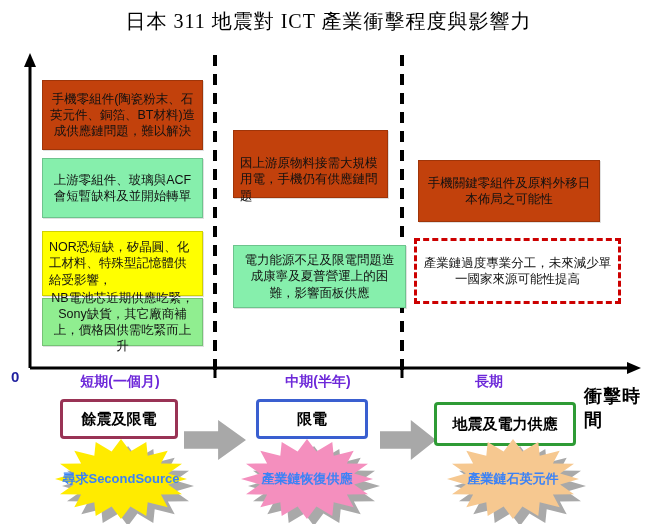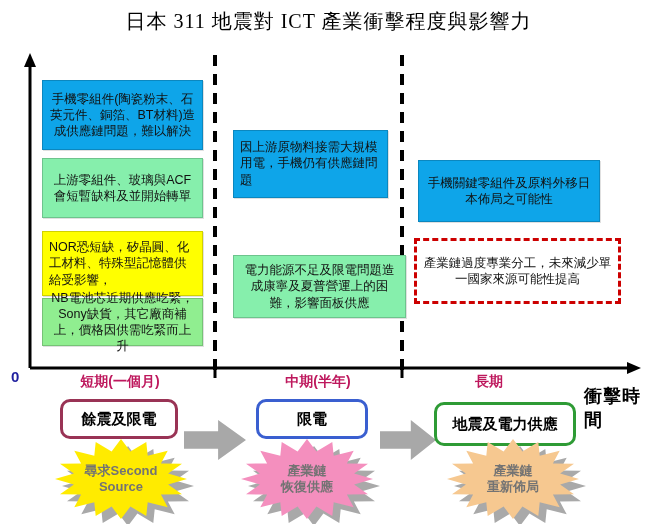--- a/index.html
+++ b/index.html
@@ -12,48 +12,48 @@
     font-family:Liberation Serif, serif;
     font-size:20px;letter-spacing:1px;color:#000;
   }
   .axes{position:absolute;left:0;top:0;pointer-events:none;}
   .ibox{
     position:absolute;display:flex;align-items:center;justify-content:center;
     text-align:center;font-size:12.5px;line-height:1.3;padding:4px 6px;
     box-sizing:border-box;border:1px solid rgba(0,0,0,.18);
     box-shadow:1px 1px 0 rgba(0,0,0,.12);
   }
-  .ibox.red{background:#0ea5e9;}
+  .ibox.red{background:#c2410c;}
   .ibox.blue{background:#86efac;}
   .ibox.yellow{background:#FFFF00;text-align:left;justify-content:flex-start;}
   .ibox.green{background:#90EE90;}
-  .ibox.left-align{text-align:left;justify-content:flex-start;align-items:flex-start;padding-top:8px;}
+  .ibox.left-align{text-align:left;justify-content:flex-start;align-items:flex-start;padding-top:24px;}
   .ibox.dashedbox{background:#fff;border:3px dashed #CC0000;box-shadow:none;}
   .axis-label{
-    position:absolute;color:#be185d;font-weight:bold;font-size:14px;text-align:center;
+    position:absolute;color:#6d28d9;font-weight:bold;font-size:14px;text-align:center;
   }
   .origin{position:absolute;color:#1F1F9F;font-weight:bold;font-size:15px;}
   .impact-time{position:absolute;color:#000;font-weight:bold;font-size:18px;letter-spacing:1px;margin-left:12px;}
   .stage{
-    position:absolute;background:#fff;border-radius:10px;display:flex;align-items:center;
+    position:absolute;background:#fff;border-radius:4px;display:flex;align-items:center;
     justify-content:center;font-weight:bold;font-size:15px;box-sizing:border-box;color:#000;
   }
   .stage.s1{border:3px solid #993355;}
   .stage.s2{border:3px solid #3A5FD0;}
   .stage.s3{border:3px solid #2E9B35;}
   .blockarrow{
     position:absolute;background:#A8A8A8;
     clip-path:polygon(0 28%,55% 28%,55% 0,100% 50%,55% 100%,55% 72%,0 72%);
   }
   .burst-wrap{position:absolute;width:150px;height:94px;}
   .burst-wrap svg{position:absolute;left:0;top:0;}
   .burst-text{
-    position:absolute;left:0;top:0;width:142px;height:86px;display:flex;flex-direction:column;
+    position:absolute;left:0;top:0;width:142px;height:86px;display:flex;flex-direction:row;
     align-items:center;justify-content:center;text-align:center;
-    font-weight:bold;font-size:13px;line-height:16px;color:#737373;
+    font-weight:bold;font-size:13px;line-height:16px;color:#3b82f6;
   }
 </style>
 </head>
 <body>
 
 <div class="canvas">
 
   <div class="title">日本 311 地震對 ICT 產業衝擊程度與影響力</div>
 
   <svg class="axes" width="657" height="524" viewBox="0 0 657 524">
@@ -66,21 +66,21 @@
     <line x1="215" y1="368" x2="215" y2="378" stroke="#000" stroke-width="3"></line>
     <line x1="402" y1="368" x2="402" y2="378" stroke="#000" stroke-width="3"></line>
   </svg>
 
   <div class="ibox red" style="left:42px;top:80px;width:161px;height:70px">手機零組件(陶瓷粉末、石英元件、銅箔、BT材料)造成供應鏈問題，難以解決</div>
   <div class="ibox blue" style="left:42px;top:158px;width:161px;height:60px">上游零組件、玻璃與ACF會短暫缺料及並開始轉單</div>
   <div class="ibox yellow" style="left:42px;top:231px;width:161px;height:65px">NOR恐短缺，矽晶圓、化工材料、特殊型記憶體供給受影響，</div>
   <div class="ibox green" style="left:42px;top:298px;width:161px;height:48px">NB電池芯近期供應吃緊，Sony缺貨，其它廠商補上，價格因供需吃緊而上升</div>
 
   <div class="ibox red left-align" style="left:233px;top:130px;width:155px;height:68px">因上游原物料接需大規模用電，手機仍有供應鏈問題</div>
-  <div class="ibox blue" style="left:233px;top:255px;width:173px;height:63px">電力能源不足及限電問題造成康寧及夏普營運上的困難，影響面板供應</div>
+  <div class="ibox blue" style="left:233px;top:245px;width:173px;height:63px">電力能源不足及限電問題造成康寧及夏普營運上的困難，影響面板供應</div>
 
   <div class="ibox red" style="left:418px;top:160px;width:182px;height:62px">手機關鍵零組件及原料外移日本佈局之可能性</div>
   <div class="ibox dashedbox" style="left:414px;top:238px;width:207px;height:66px">產業鏈過度專業分工，未來減少單一國家來源可能性提高</div>
 
   <div class="origin" style="left:11px;top:368px">0</div>
   <div class="axis-label" style="left:55px;top:373px;width:130px">短期(一個月)</div>
   <div class="axis-label" style="left:253px;top:373px;width:130px">中期(半年)</div>
   <div class="axis-label" style="left:444px;top:373px;width:90px">長期</div>
   <div class="impact-time" style="left:572px;top:384px">衝擊時間</div>
 
@@ -112,17 +112,17 @@
     </div>
   </div>
 
   <div class="burst-wrap" style="left:442px;top:436px">
     <svg width="150" height="94" viewBox="0 0 150 94">
       <polygon class="burst-shape" transform="translate(7,7)" fill="#A9A9A9" points="137.0,43.0 118.1,48.5 132.0,58.3 110.9,58.6 117.7,71.3 97.7,66.3 96.3,80.0 80.4,70.5 71.0,83.0 61.6,70.5 45.7,80.0 44.3,66.3 24.3,71.3 31.1,58.6 10.0,58.3 23.9,48.5 5.0,43.0 23.9,37.5 10.0,27.7 31.1,27.4 24.3,14.7 44.3,19.7 45.7,6.0 61.6,15.5 71.0,3.0 80.4,15.5 96.3,6.0 97.7,19.7 117.7,14.7 110.9,27.4 132.0,27.7 118.1,37.5"></polygon>
       <polygon class="burst-shape" fill="#F6C890" points="137.0,43.0 118.1,48.5 132.0,58.3 110.9,58.6 117.7,71.3 97.7,66.3 96.3,80.0 80.4,70.5 71.0,83.0 61.6,70.5 45.7,80.0 44.3,66.3 24.3,71.3 31.1,58.6 10.0,58.3 23.9,48.5 5.0,43.0 23.9,37.5 10.0,27.7 31.1,27.4 24.3,14.7 44.3,19.7 45.7,6.0 61.6,15.5 71.0,3.0 80.4,15.5 96.3,6.0 97.7,19.7 117.7,14.7 110.9,27.4 132.0,27.7 118.1,37.5"></polygon>
     </svg>
     <div class="burst-text">
       <span>產業鏈</span>
-      <span>重新佈局</span>
+      <span>石英元件</span>
     </div>
   </div>
 
 </div>
 
 </body></html>

